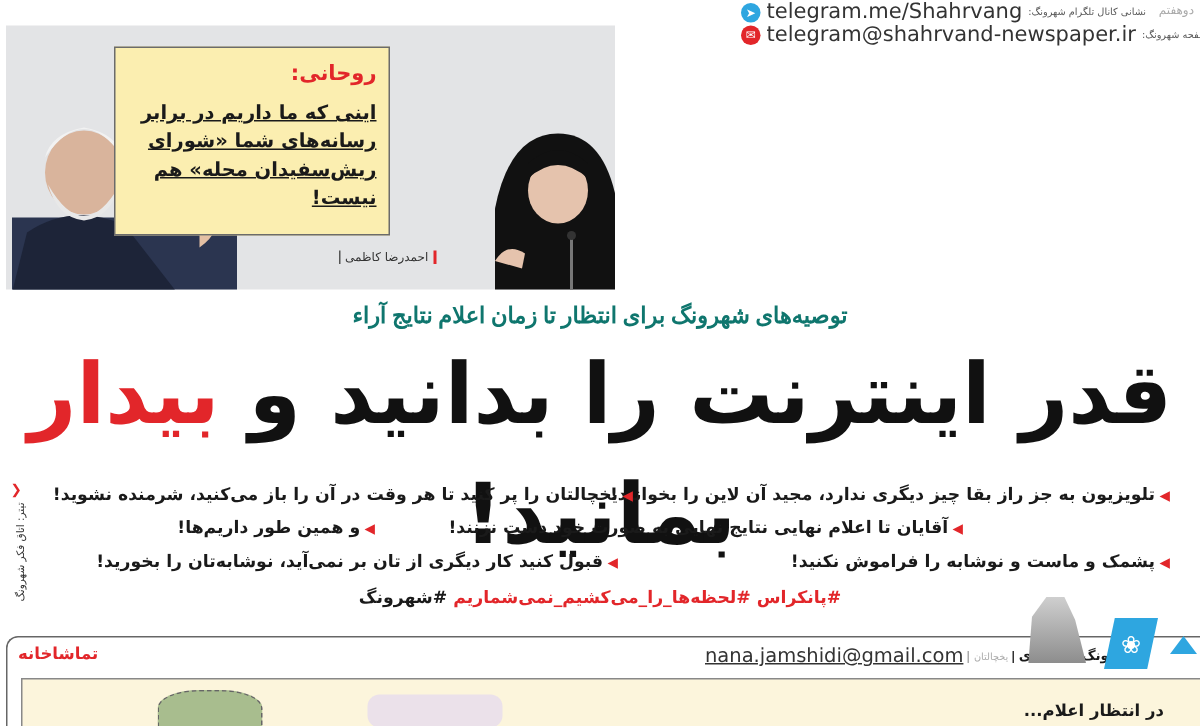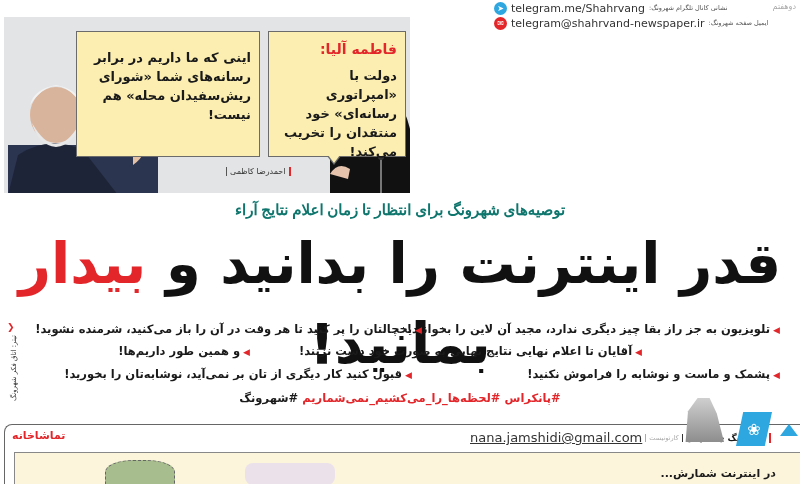--- a/index.html
+++ b/index.html
@@ -5,38 +5,38 @@
   * { box-sizing: border-box; margin: 0; padding: 0; }
   html, body { width: 800px; height: 484px; overflow: hidden; background: #ffffff; }
   body { position: relative; font-family: "DejaVu Sans", sans-serif; color: #1a1a1a; }
 
   
   .photo-panel { position: absolute; left: 4px; top: 17px; width: 406px; height: 176px; background: #e3e4e6; overflow: hidden; }
   .quote-box { position: absolute; top: 14px; height: 126px; background: #fbeeb0; border: 1px solid #6b6b6b; direction: rtl; padding: 8px 8px 0 8px; }
   .quote-box.q-rouhani { left: 72px; width: 184px; }
   .quote-box.q-alia { left: 264px; width: 138px; }
   .quote-speaker { font-family: "DejaVu Sans", sans-serif; font-weight: bold; font-size: 14px; color: #e2262a; line-height: 18px; }
-  .quote-text { font-family: "DejaVu Sans", sans-serif; font-weight: bold; font-size: 13px; line-height: 19px; color: #1a1a1a; margin-top: 8px; }
+  .quote-text { font-family: "DejaVu Sans", sans-serif; font-weight: bold; font-size: 13px; line-height: 19px; color: #1a1a1a; margin-top: 8px; text-decoration: underline; }
   .tail { position: absolute; bottom: -9px; width: 0; height: 0; border-left: 7px solid transparent; border-right: 7px solid transparent; border-top: 9px solid #6b6b6b; }
   .tail::after { content: ""; position: absolute; left: -6px; top: -10px; border-left: 6px solid transparent; border-right: 6px solid transparent; border-top: 8px solid #fbeeb0; }
   .photo-credit { position: absolute; left: 222px; top: 150px; font-size: 8px; color: #333; direction: rtl; border-right: 2px solid #e2262a; border-left: 1px solid #555; padding: 0 3px; }
 
   
   .fig-rouhani { position: absolute; left: 4px; top: 58px; width: 150px; height: 120px; }
   .fig-alia { position: absolute; left: 326px; top: 62px; width: 82px; height: 116px; }
 
   
   .masthead { position: absolute; left: 486px; top: 0; width: 314px; height: 190px; }
   .contact-row { position: absolute; left: 8px; height: 16px; display: flex; align-items: center; gap: 4px; white-space: nowrap; }
   .contact-row.r1 { top: 0px; }
   .contact-row.r2 { top: 15px; }
   .contact-icon { width: 13px; height: 13px; border-radius: 50%; display: inline-flex; align-items: center; justify-content: center; font-size: 8px; color: #fff; }
   .contact-icon.tg { background: #2ea6e0; }
   .contact-icon.mail { background: #e2262a; }
-  .contact-text { font-family: "DejaVu Sans", sans-serif; font-size: 11px; color: #333; }
+  .contact-text { font-family: "DejaVu Sans", sans-serif; font-size: 14px; color: #333; }
   .contact-label { font-size: 6.5px; color: #555; direction: rtl; }
   .day-label { position: absolute; right: 4px; top: 2px; font-size: 8px; color: #aaa; direction: rtl; }
   .logo-area { position: absolute; left: 0; top: 28px; width: 314px; height: 158px; }
   .shelf { position: absolute; left: 0; width: 314px; height: 7px; background: #c9c4be; border-top: 1px solid #8f8a84; border-bottom: 1px solid #a29d97; }
   .logo-text { position: absolute; right: -6px; top: 18px; font-family: "DejaVu Sans", sans-serif; font-weight: bold; font-size: 88px; line-height: 110px; color: #f7941d; -webkit-text-stroke: 4px #e2262a; text-shadow: 6px 6px 0 #c5161b; direction: rtl; letter-spacing: -2px; }
 
   
   .kicker { position: absolute; left: 0; width: 800px; top: 201px; text-align: center; direction: rtl; font-family: Liberation Serif, serif; font-weight: bold; font-size: 15px; color: #0f766e; }
   .headline { position: absolute; left: 0; width: 800px; top: 224px; text-align: center; direction: rtl; font-family: "DejaVu Sans", sans-serif; font-weight: bold; font-size: 56px; line-height: 80px; color: #111; letter-spacing: -1px; }
   .headline .accent { color: #e2262a; }
@@ -83,26 +83,22 @@
   <svg class="fig-alia" viewBox="0 0 82 116">
     <path d="M0 116 L0 60 Q10 10 42 10 Q74 10 82 60 L82 116 Z" fill="#111"></path>
     <ellipse cx="42" cy="48" rx="20" ry="22" fill="#e5c3ad"></ellipse>
     <path d="M22 40 Q42 22 62 40 L62 30 Q42 12 22 30 Z" fill="#111"></path>
     <rect x="50" y="78" width="2" height="38" fill="#777"></rect>
     <circle cx="51" cy="78" r="3" fill="#333"></circle>
     <path d="M0 95 Q8 82 20 90 L18 100 Z" fill="#e5c3ad"></path>
   </svg>
 
   <div class="quote-box q-rouhani">
+    <div class="quote-speaker">روحانی:</div>
     <div class="quote-text">اینی که ما داریم در برابر رسانه‌های شما «شورای ریش‌سفیدان محله» هم نیست!</div>
-  </div>
-  <div class="quote-box q-alia">
-    <div class="quote-speaker">فاطمه آلیا:</div>
-    <div class="quote-text">دولت با «امپراتوری رسانه‌ای» خود منتقدان را تخریب می‌کند!</div>
-    <div class="tail" style="left:58px;"></div>
   </div>
   <div class="photo-credit">احمدرضا کاظمی</div>
 </div>
 
 <div class="masthead">
   <div class="contact-row r1">
     <span class="contact-icon tg">➤</span>
     <span class="contact-text">telegram.me/Shahrvang</span>
     <span class="contact-label">نشانی کانال تلگرام شهرونگ:</span>
   </div>
@@ -134,23 +130,23 @@
   <div class="tip" style="right:20px; top:49px;"><span class="bullet">◀</span><span>پشمک و ماست و نوشابه را فراموش نکنید!</span></div>
 </div>
 <div class="hashtags">
   <span class="red">#پانکراس #لحظه‌ها_را_می‌کشیم_نمی‌شماریم</span><span class="dark"> #شهرونگ</span>
 </div>
 
 <div class="bottom-frame"></div>
 <div class="section-title">تماشاخانه</div>
 <div class="byline">
   <span class="email">nana.jamshidi@gmail.com</span>
-  <span class="role">کارتونیست</span>
+  <span class="role">یخچالتان</span>
   <span class="name">شهرونگ جمشیدی</span>
 </div>
 <div class="author-photo"></div>
 <div class="pin-badge">❀</div>
 <div class="tri"></div>
 
 <div class="cartoon-panel"></div>
 <div class="tree"></div>
 <div class="blur-bubble"></div>
-<div class="cartoon-caption">در اینترنت شمارش...</div>
+<div class="cartoon-caption">در انتظار اعلام...</div>
 
 </body></html>

